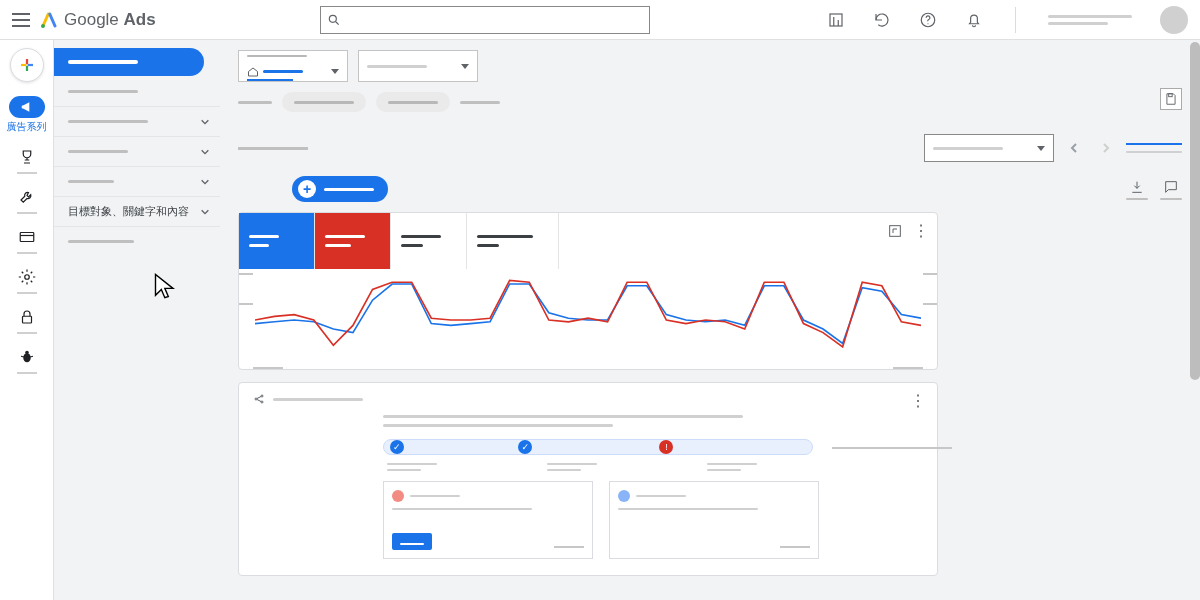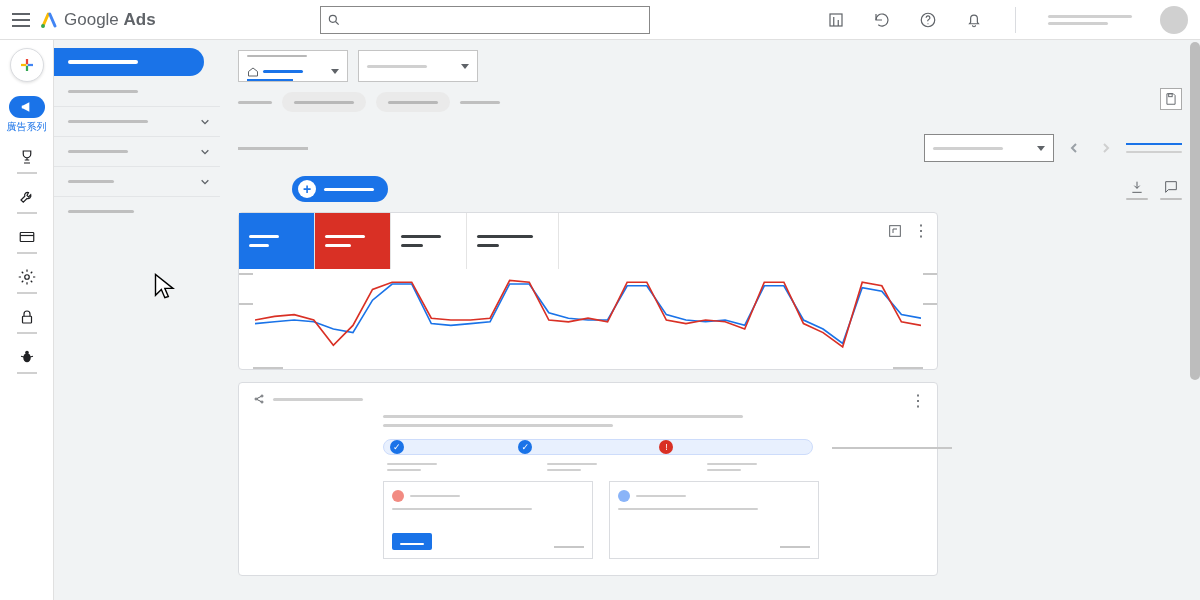--- a/index.html
+++ b/index.html
@@ -248,20 +248,26 @@
         <polyline points="2 4 6 8 10 4"></polyline>
       </svg>
     </div>
   <div class="nav-row">
       <div class="sk" style="width:46px;"></div>
       <svg class="chev" viewBox="0 0 12 12">
         <polyline points="2 4 6 8 10 4"></polyline>
       </svg>
     </div>
   <div class="nav-row">
+      <span class="nav-text">目標對象、關鍵字和內容</span>
+      <svg class="chev" viewBox="0 0 12 12">
+        <polyline points="2 4 6 8 10 4"></polyline>
+      </svg>
+    </div>
+  <div class="nav-row">
       <div class="sk" style="width:66px;"></div>
     </div>
 </div>
 
 <div class="main">
 
   <div class="selector-row">
     <div class="selector first" style="width:110px">
       <div class="sk" style="width:60px;height:2px;background:#b8b8b8;margin-bottom:3px;"></div>
       <div style="display:flex;align-items:center;justify-content:space-between;">

